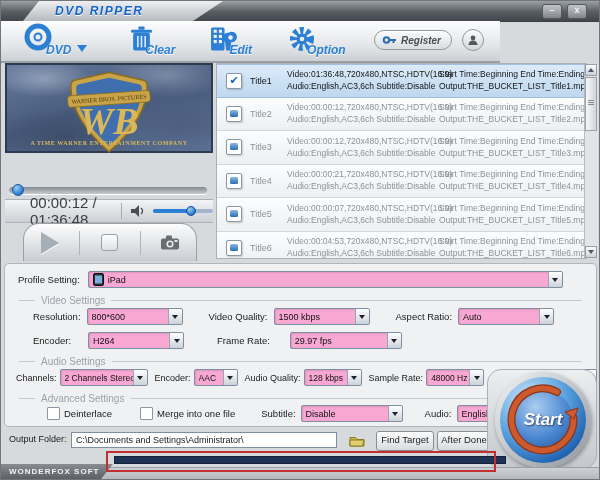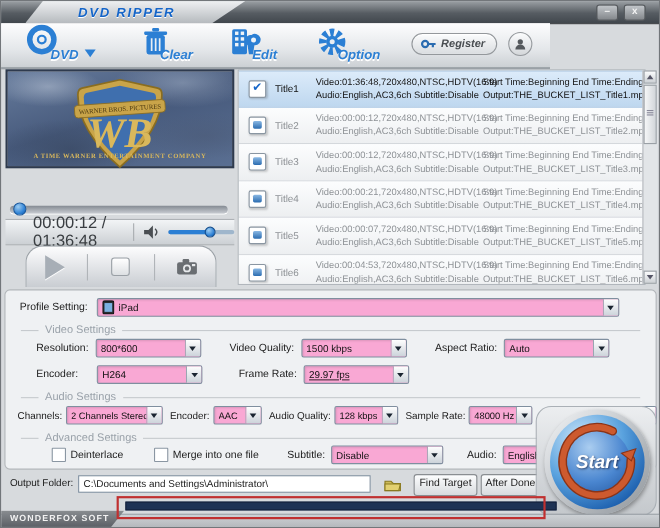--- a/index.html
+++ b/index.html
@@ -5,21 +5,21 @@
   html,body{margin:0;padding:0;background:#9aa0a4;}
   #app{position:relative;width:600px;height:480px;overflow:hidden;
        font-family:"Liberation Sans",sans-serif;background:#d7dadd;
        border:1px solid #72767a;box-sizing:border-box;}
   
   .titlebar{position:absolute;left:0;top:0;width:600px;height:20px;
     background:linear-gradient(#9ba0a4,#565c62 55%,#41474d);border-bottom:1px solid #3a3e42;}
   .title-tab{position:absolute;left:22px;top:0;width:200px;height:20px;
     background:linear-gradient(#eef0f2,#b6babe);
     clip-path:polygon(16px 0,100% 0,calc(100% - 30px) 100%,0 100%);}
-  .title-text{position:absolute;left:70px;top:3px;font-size:12px;font-weight:bold;
+  .title-text{position:absolute;left:54px;top:3px;font-size:12px;font-weight:bold;
     font-style:italic;color:#1565c8;letter-spacing:1.5px;text-shadow:0 1px 0 #fff;}
   .winbtns{position:absolute;right:14px;top:3px;display:flex;gap:5px;}
   .winbtn{width:18px;height:13px;border:1px solid #55595d;border-radius:3px;
     background:linear-gradient(#c2c6ca,#83878b);color:#f4f4f4;font-size:9px;
     line-height:11px;text-align:center;font-weight:bold;cursor:default;}
   
   .toolbar{position:absolute;left:0;top:20px;width:499px;height:40px;
     background:linear-gradient(#fdfdfe,#e4e7ea 60%,#ccd0d4);border-bottom:2px solid #9aa0a6;
     display:flex;align-items:center;}
   .tool{display:flex;align-items:flex-end;margin-left:22px;height:32px;}
@@ -433,21 +433,21 @@
       </div>
     </div>
 
     <div class="prow" style="left:28px;top:68px;">
       <span class="lbl">Encoder:</span>
       <div class="combo" style="width:96px;margin-left:17px;">
         <span class="cval">H264</span>
           <span class="carr"></span>
       </div>
       <span class="lbl" style="margin-left:33px;">Frame Rate:</span>
-      <div class="combo" style="width:96px;margin-left:6px;text-decoration:underline;">
+      <div class="combo" style="width:112px;margin-left:20px;">
         <span class="cval">29.97 fps</span>
           <span class="carr"></span>
       </div>
     </div>
 
     <div class="sect" style="top:92px;">
         <span>Audio Settings</span>
       </div>
 
     <div class="prow" style="left:11px;top:105px;">

